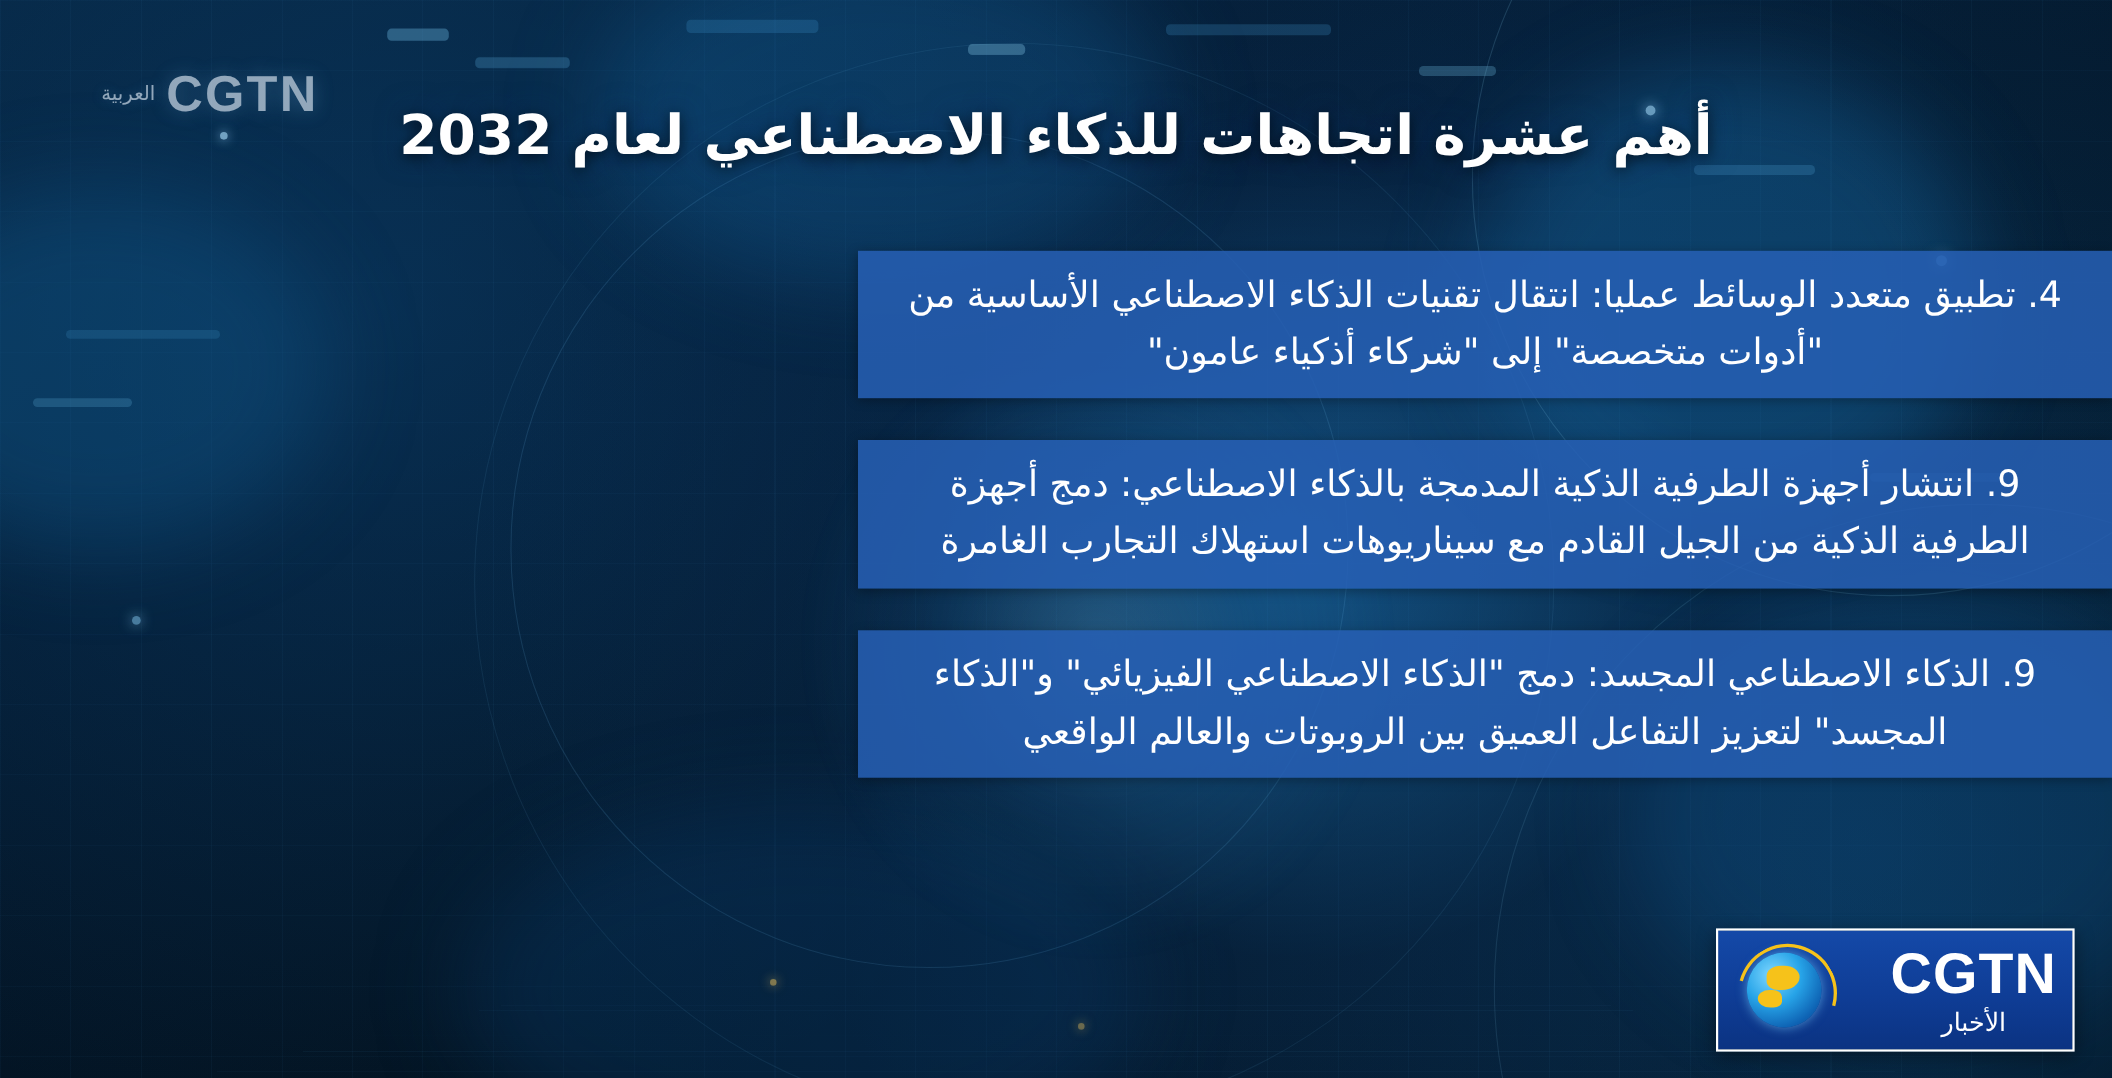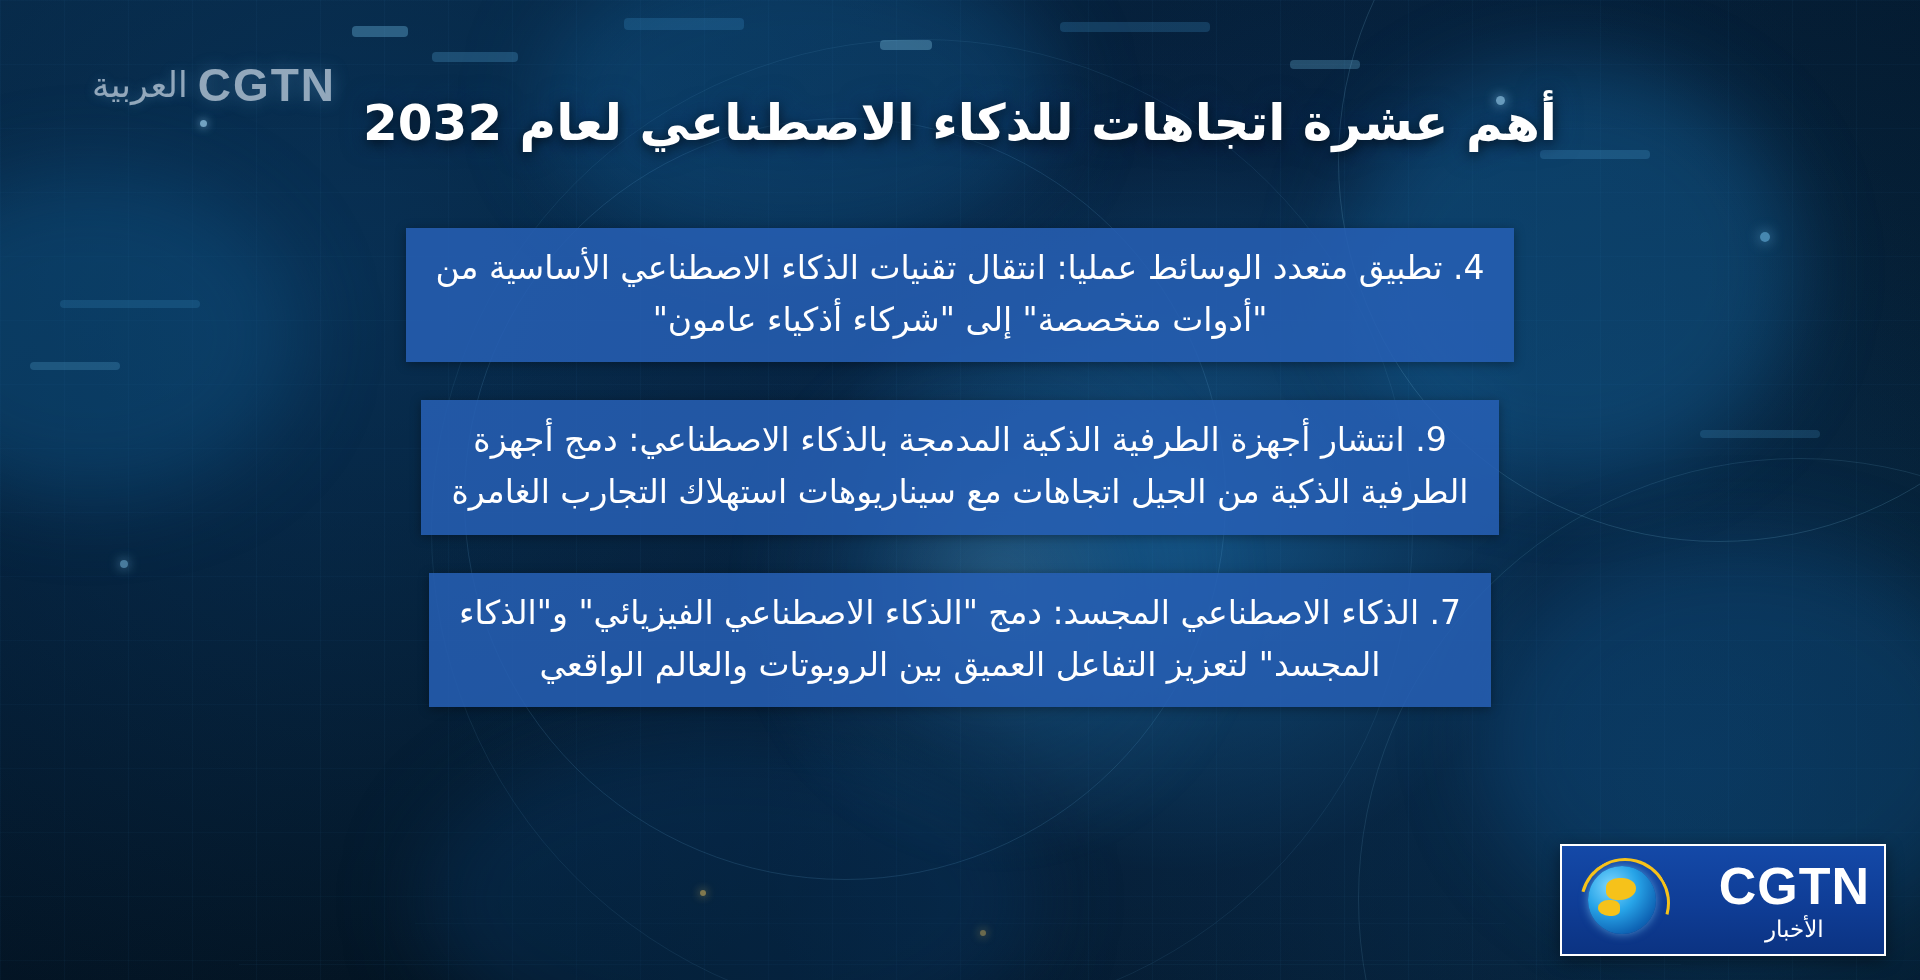--- a/index.html
+++ b/index.html
@@ -92,21 +92,21 @@
   #watermark .wm-main {
     font-family: "Liberation Sans", sans-serif;
     font-weight: bold;
     font-size: 46px;
     letter-spacing: 2px;
     color: #e8f4ff;
     text-shadow: 0 0 18px rgba(120,190,240,.5);
     direction: ltr;
   }
   #watermark .wm-sub {
-    font-size: 35px;
+    font-size: 18px;
     color: #e8f4ff;
     text-shadow: 0 0 12px rgba(120,190,240,.5);
   }
 
   
   #headline {
     position: absolute;
     top: 92px;
     left: 0;
     right: 0;
@@ -120,21 +120,20 @@
     padding: 0 240px;
   }
 
   
   #caption-list {
     position: absolute;
     left: 0; right: 0;
     top: 228px;
     display: flex;
     flex-direction: column;
-    align-items: center;
     gap: 38px;
   }
   .caption-block {
     background: rgba(38,95,180,0.86);
     color: #ffffff;
     font-size: 33px;
     line-height: 1.58;
     text-align: center;
     padding: 14px 30px 16px 30px;
     box-shadow: 0 2px 10px rgba(0,0,0,.35);
@@ -260,25 +259,25 @@
 
   <div id="caption-list">
 
     <div class="caption-block">
       <span class="line">4. تطبيق متعدد الوسائط عمليا: انتقال تقنيات الذكاء الاصطناعي الأساسية من</span>
       <span class="line">"أدوات متخصصة" إلى "شركاء أذكياء عامون"</span>
     </div>
 
     <div class="caption-block">
       <span class="line">9. انتشار أجهزة الطرفية الذكية المدمجة بالذكاء الاصطناعي: دمج أجهزة</span>
-      <span class="line">الطرفية الذكية من الجيل اتجاهات مع سيناريوهات استهلاك التجارب الغامرة</span>
+      <span class="line">الطرفية الذكية من الجيل القادم مع سيناريوهات استهلاك التجارب الغامرة</span>
     </div>
 
     <div class="caption-block">
-      <span class="line">7. الذكاء الاصطناعي المجسد: دمج "الذكاء الاصطناعي الفيزيائي" و"الذكاء</span>
+      <span class="line">9. الذكاء الاصطناعي المجسد: دمج "الذكاء الاصطناعي الفيزيائي" و"الذكاء</span>
       <span class="line">المجسد" لتعزيز التفاعل العميق بين الروبوتات والعالم الواقعي</span>
     </div>
 
   </div>
 
   <div id="channel-logo">
     <div class="logo-text">
       <span class="logo-main">CGTN</span>
       <span class="logo-sub">الأخبار</span>
     </div>

